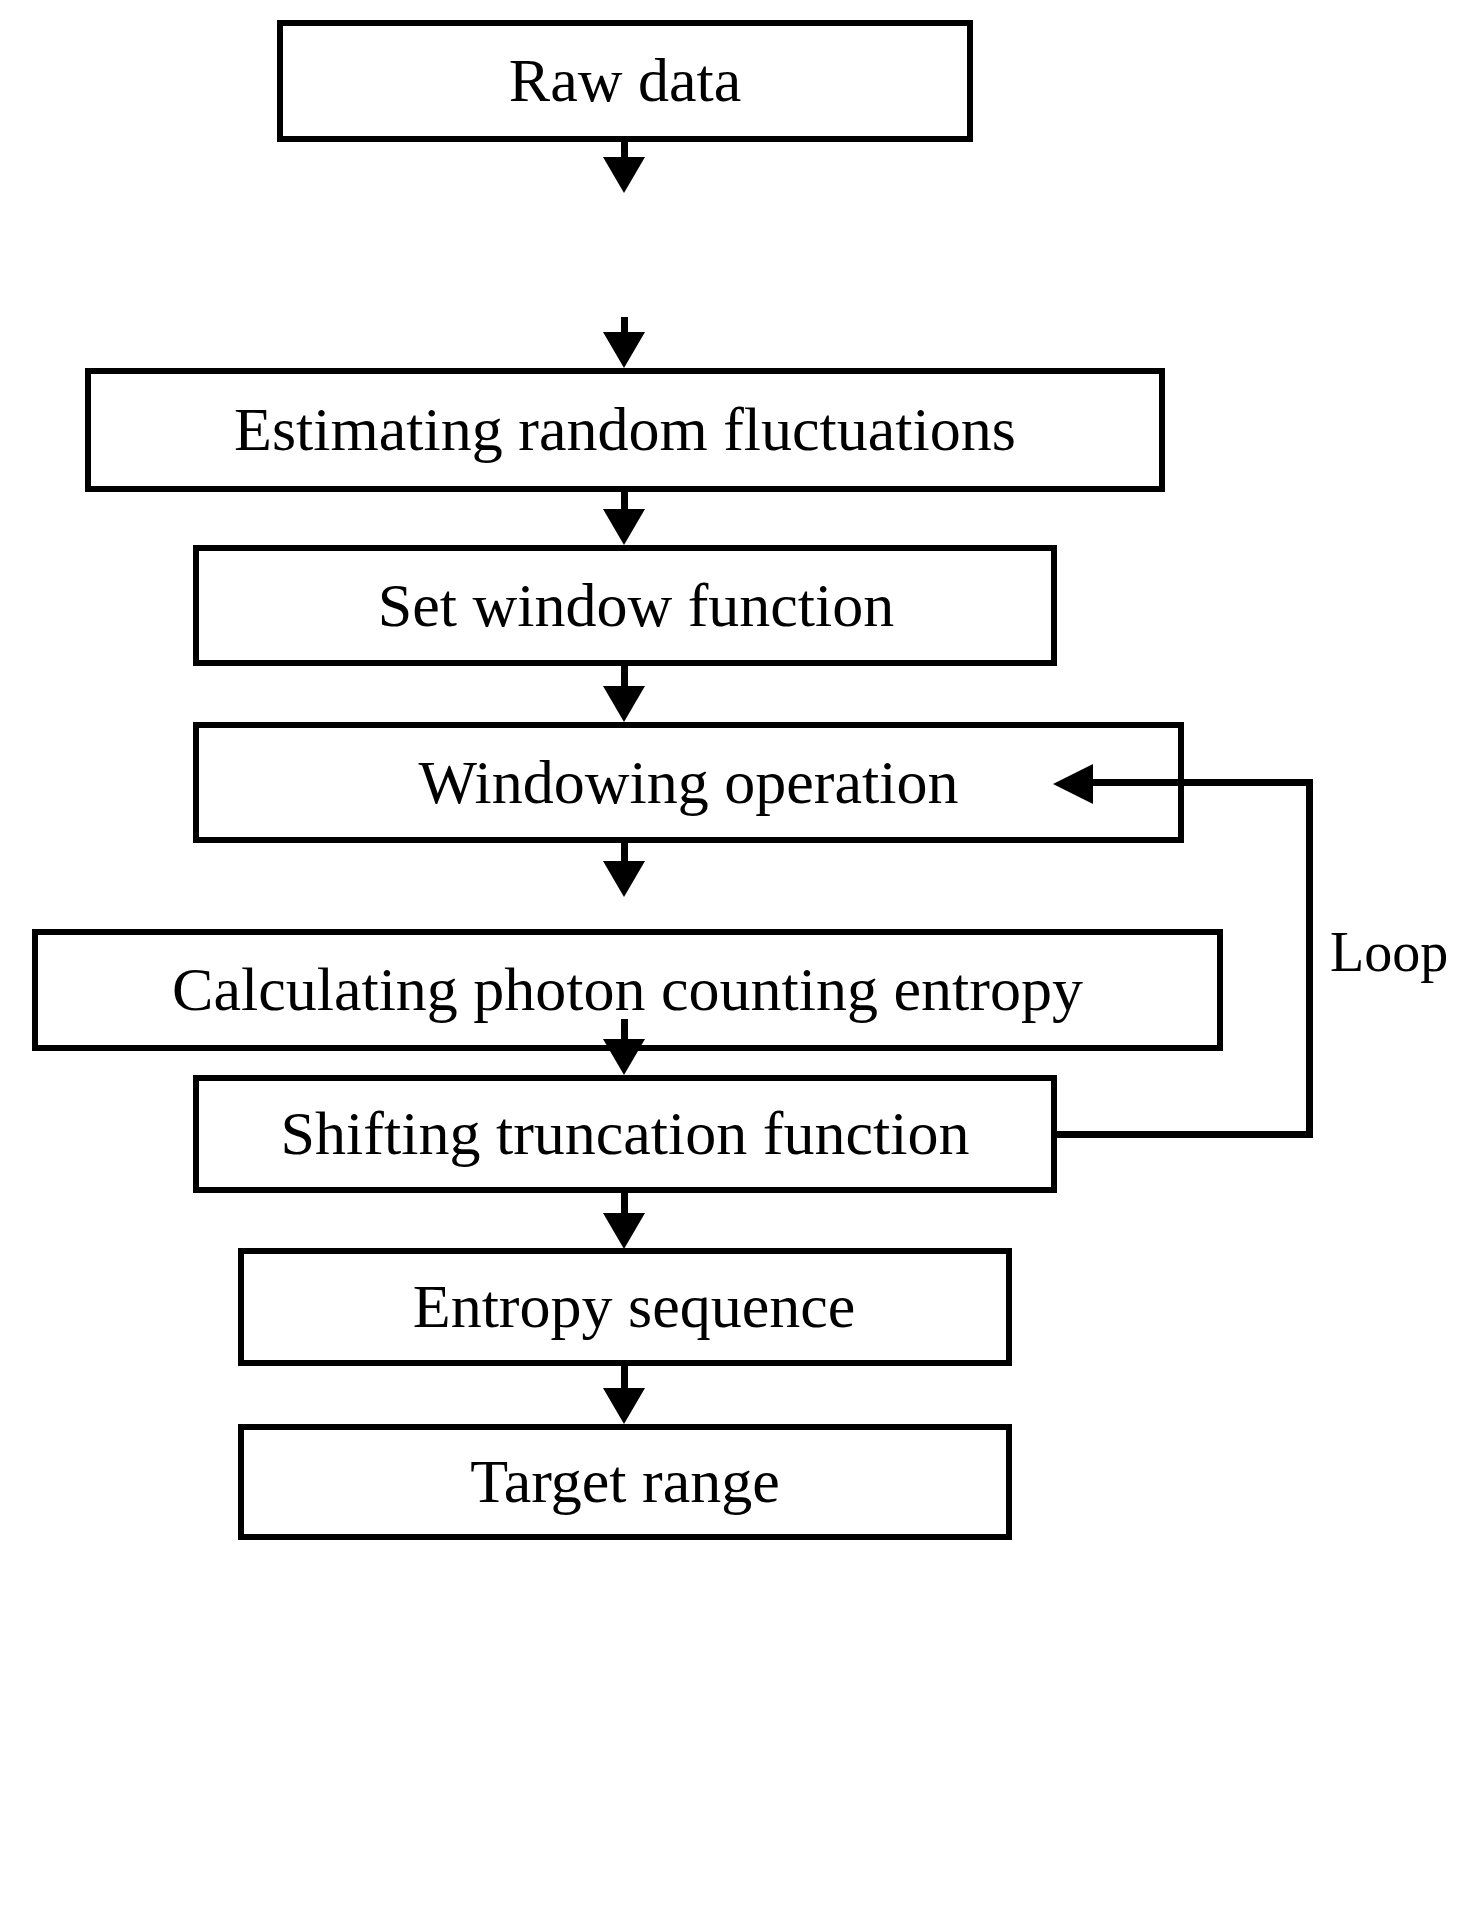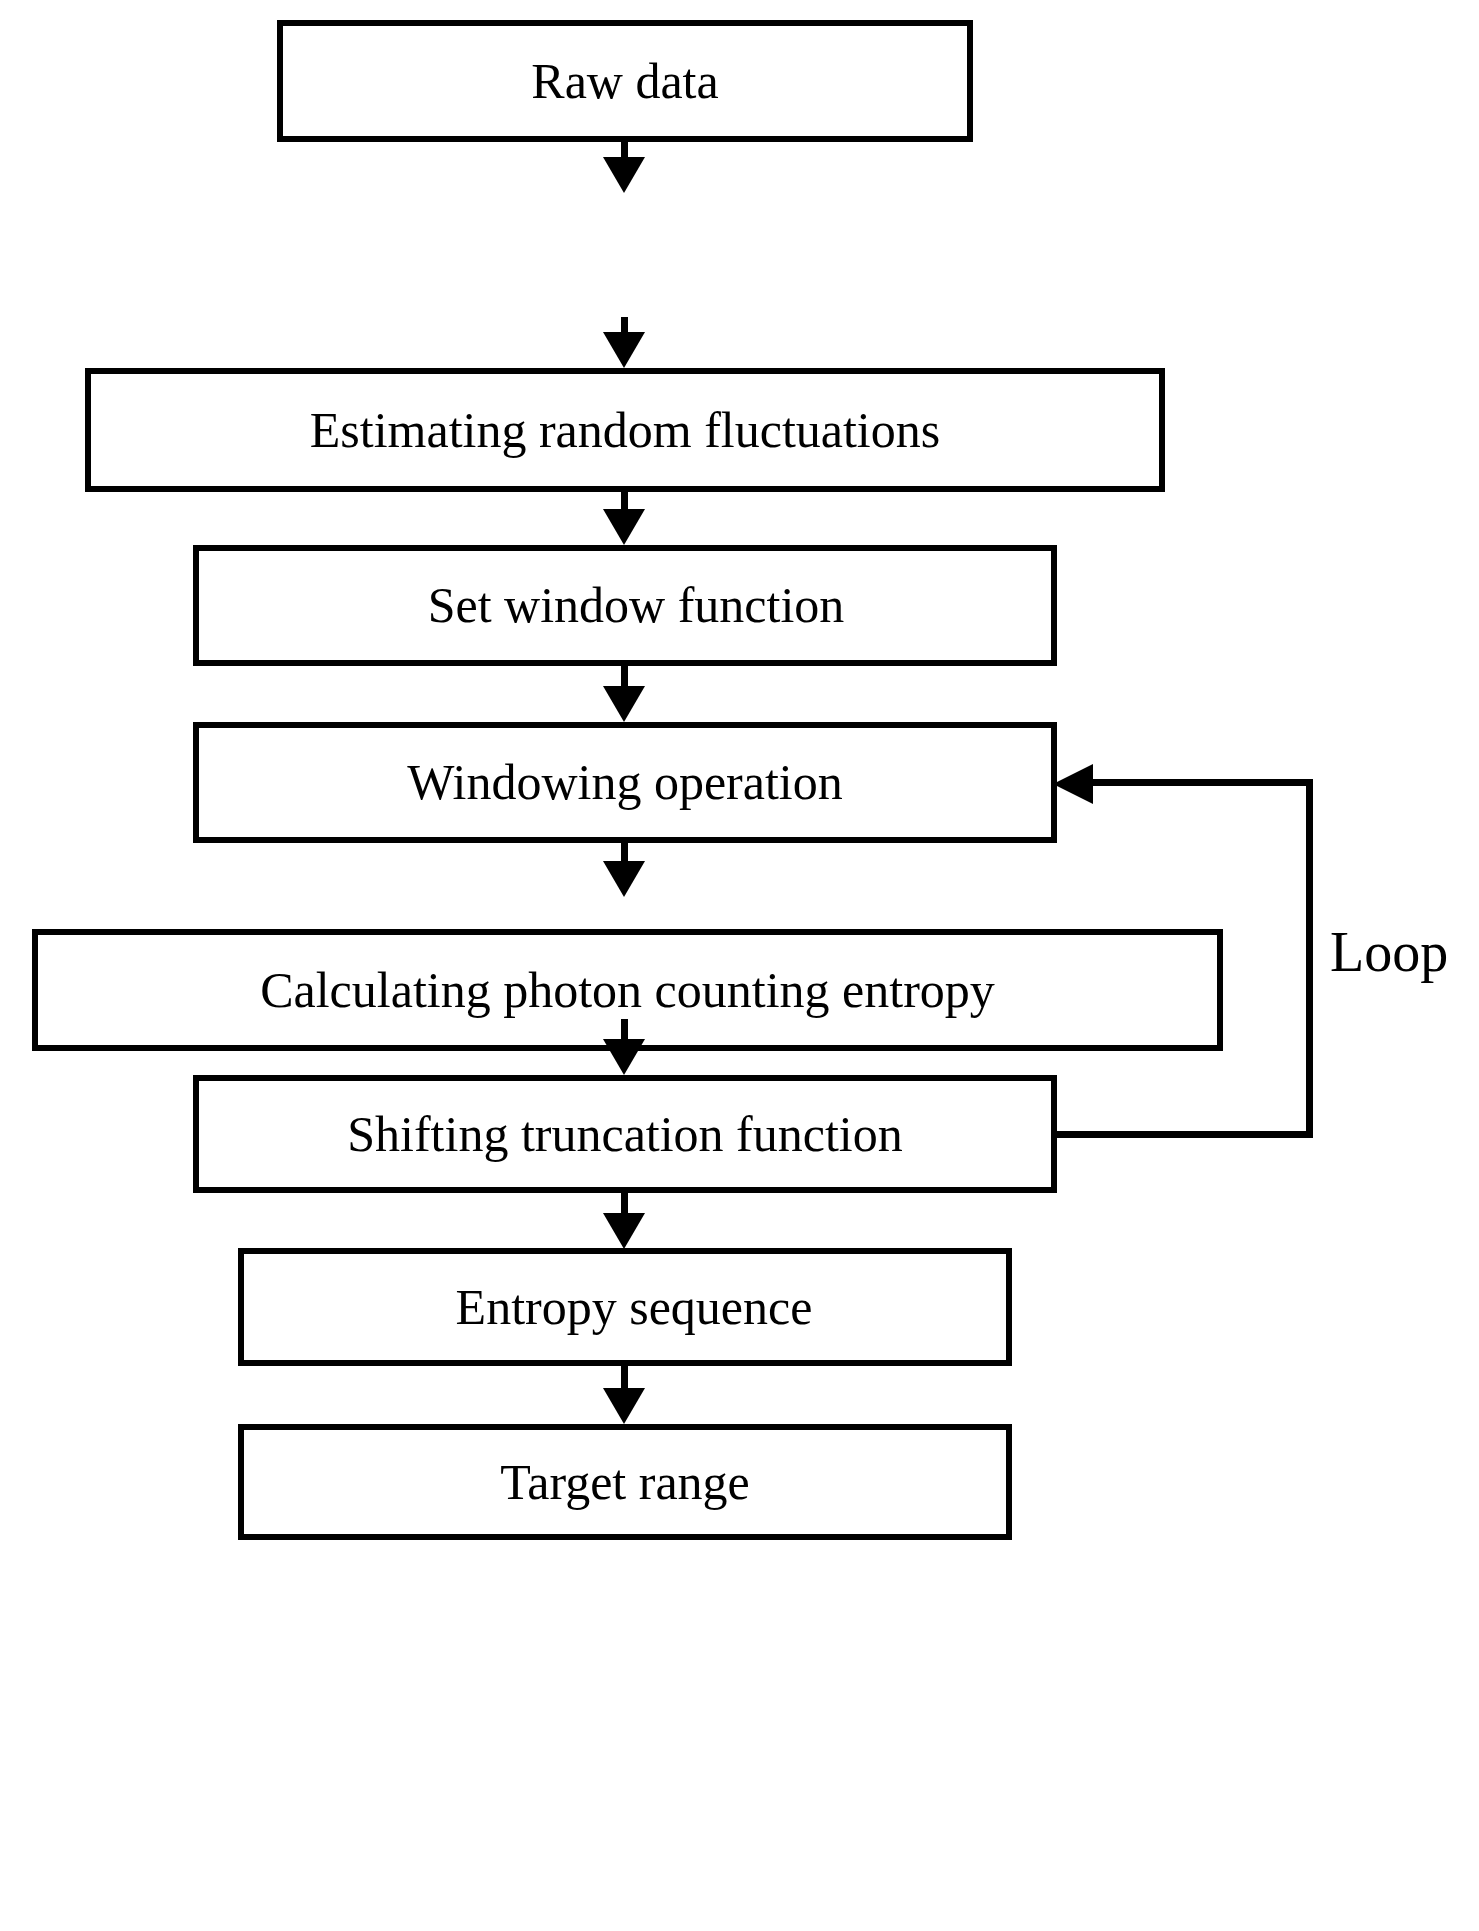--- a/index.html
+++ b/index.html
@@ -22,30 +22,30 @@
     border: 6px solid #000000;
     background: #ffffff;
     display: flex;
     align-items: center;
     justify-content: center;
     color: #000000;
     line-height: 1.05;
     white-space: nowrap;
   }
   .node .label {
-    font-size: 50px;
+    font-size: 62px;
     letter-spacing: 0px;
     color: #000000;
   }
   
   #n-raw-data          { left: 277px;  top: 20px;   width: 696px;  height: 122px; }
   #n-estimating-noise  { left: 142px;  top: 193px;  width: 948px;  height: 124px; }
   #n-estimating-random { left: 85px;   top: 368px;  width: 1080px; height: 124px; text-align: center; }
   #n-set-window        { left: 193px;  top: 545px;  width: 864px;  height: 121px; padding-left: 22px; }
-  #n-windowing-op      { left: 193px;  top: 722px;  width: 864px;  height: 121px; }
+  #n-windowing-op      { left: 193px;  top: 722px;  width: 991px;  height: 121px; }
   #n-calculating-entropy { left: 32px; top: 897px;  width: 1191px; height: 122px; margin-top: 32px; }
   #n-shifting-trunc    { left: 193px;  top: 1075px; width: 864px;  height: 118px; }
   #n-entropy-sequence  { left: 238px;  top: 1248px; width: 774px;  height: 118px; padding-left: 18px; }
   #n-target-range      { left: 238px;  top: 1424px; width: 774px;  height: 116px; }
 
   
   .vline {
     position: absolute;
     width: 7px;
     background: #000000;

